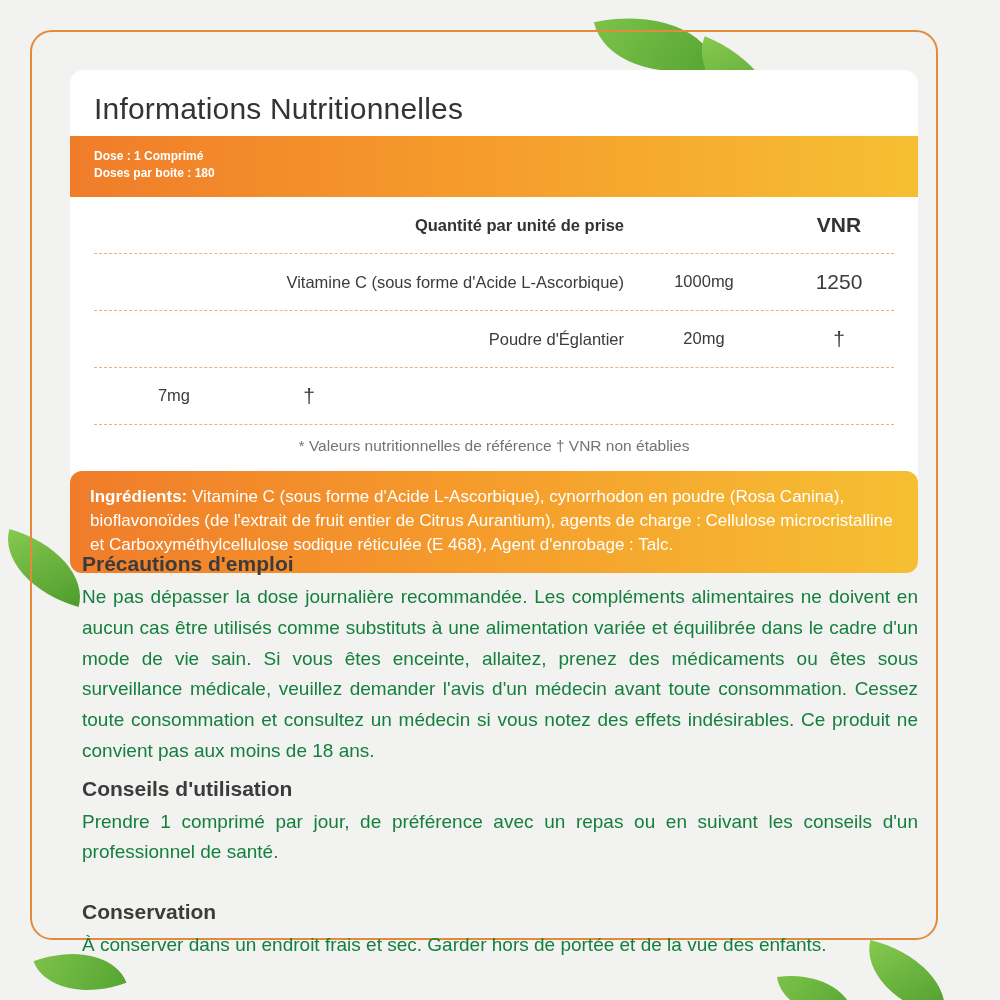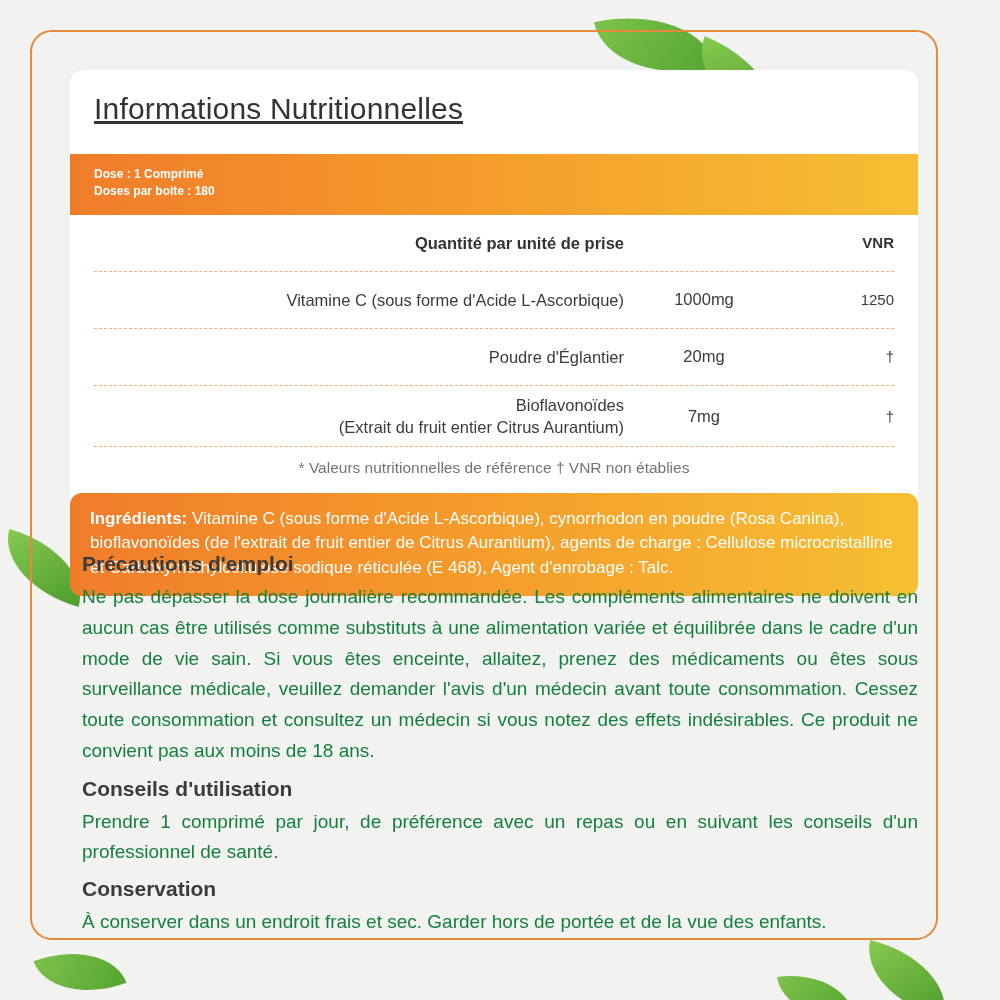--- a/index.html
+++ b/index.html
@@ -51,24 +51,23 @@
     z-index: 2;
     background: #ffffff;
     border-radius: 14px;
     box-shadow: 0 0 0 0 rgba(0,0,0,0);
     overflow: visible;
   }
 
   .panel-title {
     font-size: 30px;
     color: #333333;
-    padding: 22px 24px 28px 24px;
+    padding: 22px 24px 10px 24px;
     font-weight: 400;
     letter-spacing: .2px;
-    text-decoration: underline;
   }
 
   .dose-band {
     background: linear-gradient(90deg, #f07c2a 0%, #f59a2b 45%, #f6bf33 100%);
     color: #ffffff;
     padding: 12px 24px 14px 24px;
     font-size: 12px;
     font-weight: bold;
     line-height: 1.45;
   }
@@ -84,21 +83,21 @@
     padding: 8px 0;
   }
   .row.head {
     border-bottom: 1px dashed #f0b07a;
     font-weight: bold;
     font-size: 16.5px;
     color: #333;
   }
   .c-name { flex: 1 1 auto; font-size: 16.5px; line-height: 1.35; text-align: right; }
   .c-amt { width: 160px; text-align: center; font-size: 16.5px; }
-  .c-vnr { width: 110px; text-align: right; font-size: 15px; }
+  .c-vnr { width: 110px; text-align: center; font-size: 21px; }
   .row.head .c-vnr { font-weight: bold; }
 
   .footnote {
     text-align: center;
     font-size: 15.5px;
     color: #737373;
     padding: 12px 24px 16px 24px;
   }
 
   .ingredients {
@@ -127,21 +126,21 @@
     color: #3b3b3b;
   }
   .sec p {
     margin: 0;
     font-size: 19px;
     line-height: 1.62;
     text-align: justify;
     color: #15803d;
   }
   .sec.precautions { margin-bottom: 10px; }
-  .sec.usage { margin-bottom: 9px; }
+  .sec.usage { margin-bottom: 32px; }
 </style>
 </head>
 <body>
 
 <div class="leaf l1"></div>
 <div class="leaf l2"></div>
 <div class="leaf l3"></div>
 <div class="leaf l4"></div>
 <div class="leaf l5"></div>
 <div class="leaf l6"></div>
@@ -169,22 +168,20 @@
       <div class="c-vnr">1250</div>
     </div>
 
     <div class="row">
       <div class="c-name">Poudre d'Églantier</div>
       <div class="c-amt">20mg</div>
       <div class="c-vnr">†</div>
     </div>
 
     <div class="row">
-      <div class="c-name" style="white-space: pre-line;">Bioflavonoïdes
-(Extrait du fruit entier Citrus Aurantium)</div>
       <div class="c-amt">7mg</div>
       <div class="c-vnr">†</div>
     </div>
   </div>
 
   <div class="footnote">* Valeurs nutritionnelles de référence † VNR non établies</div>
 
   <div class="ingredients">
     <b>Ingrédients:</b><span> Vitamine C (sous forme d'Acide L-Ascorbique), cynorrhodon en poudre (Rosa Canina), bioflavonoïdes (de l'extrait de fruit entier de Citrus Aurantium), agents de charge : Cellulose microcristalline et Carboxyméthylcellulose sodique réticulée (E 468), Agent d'enrobage : Talc.</span>
   </div>

